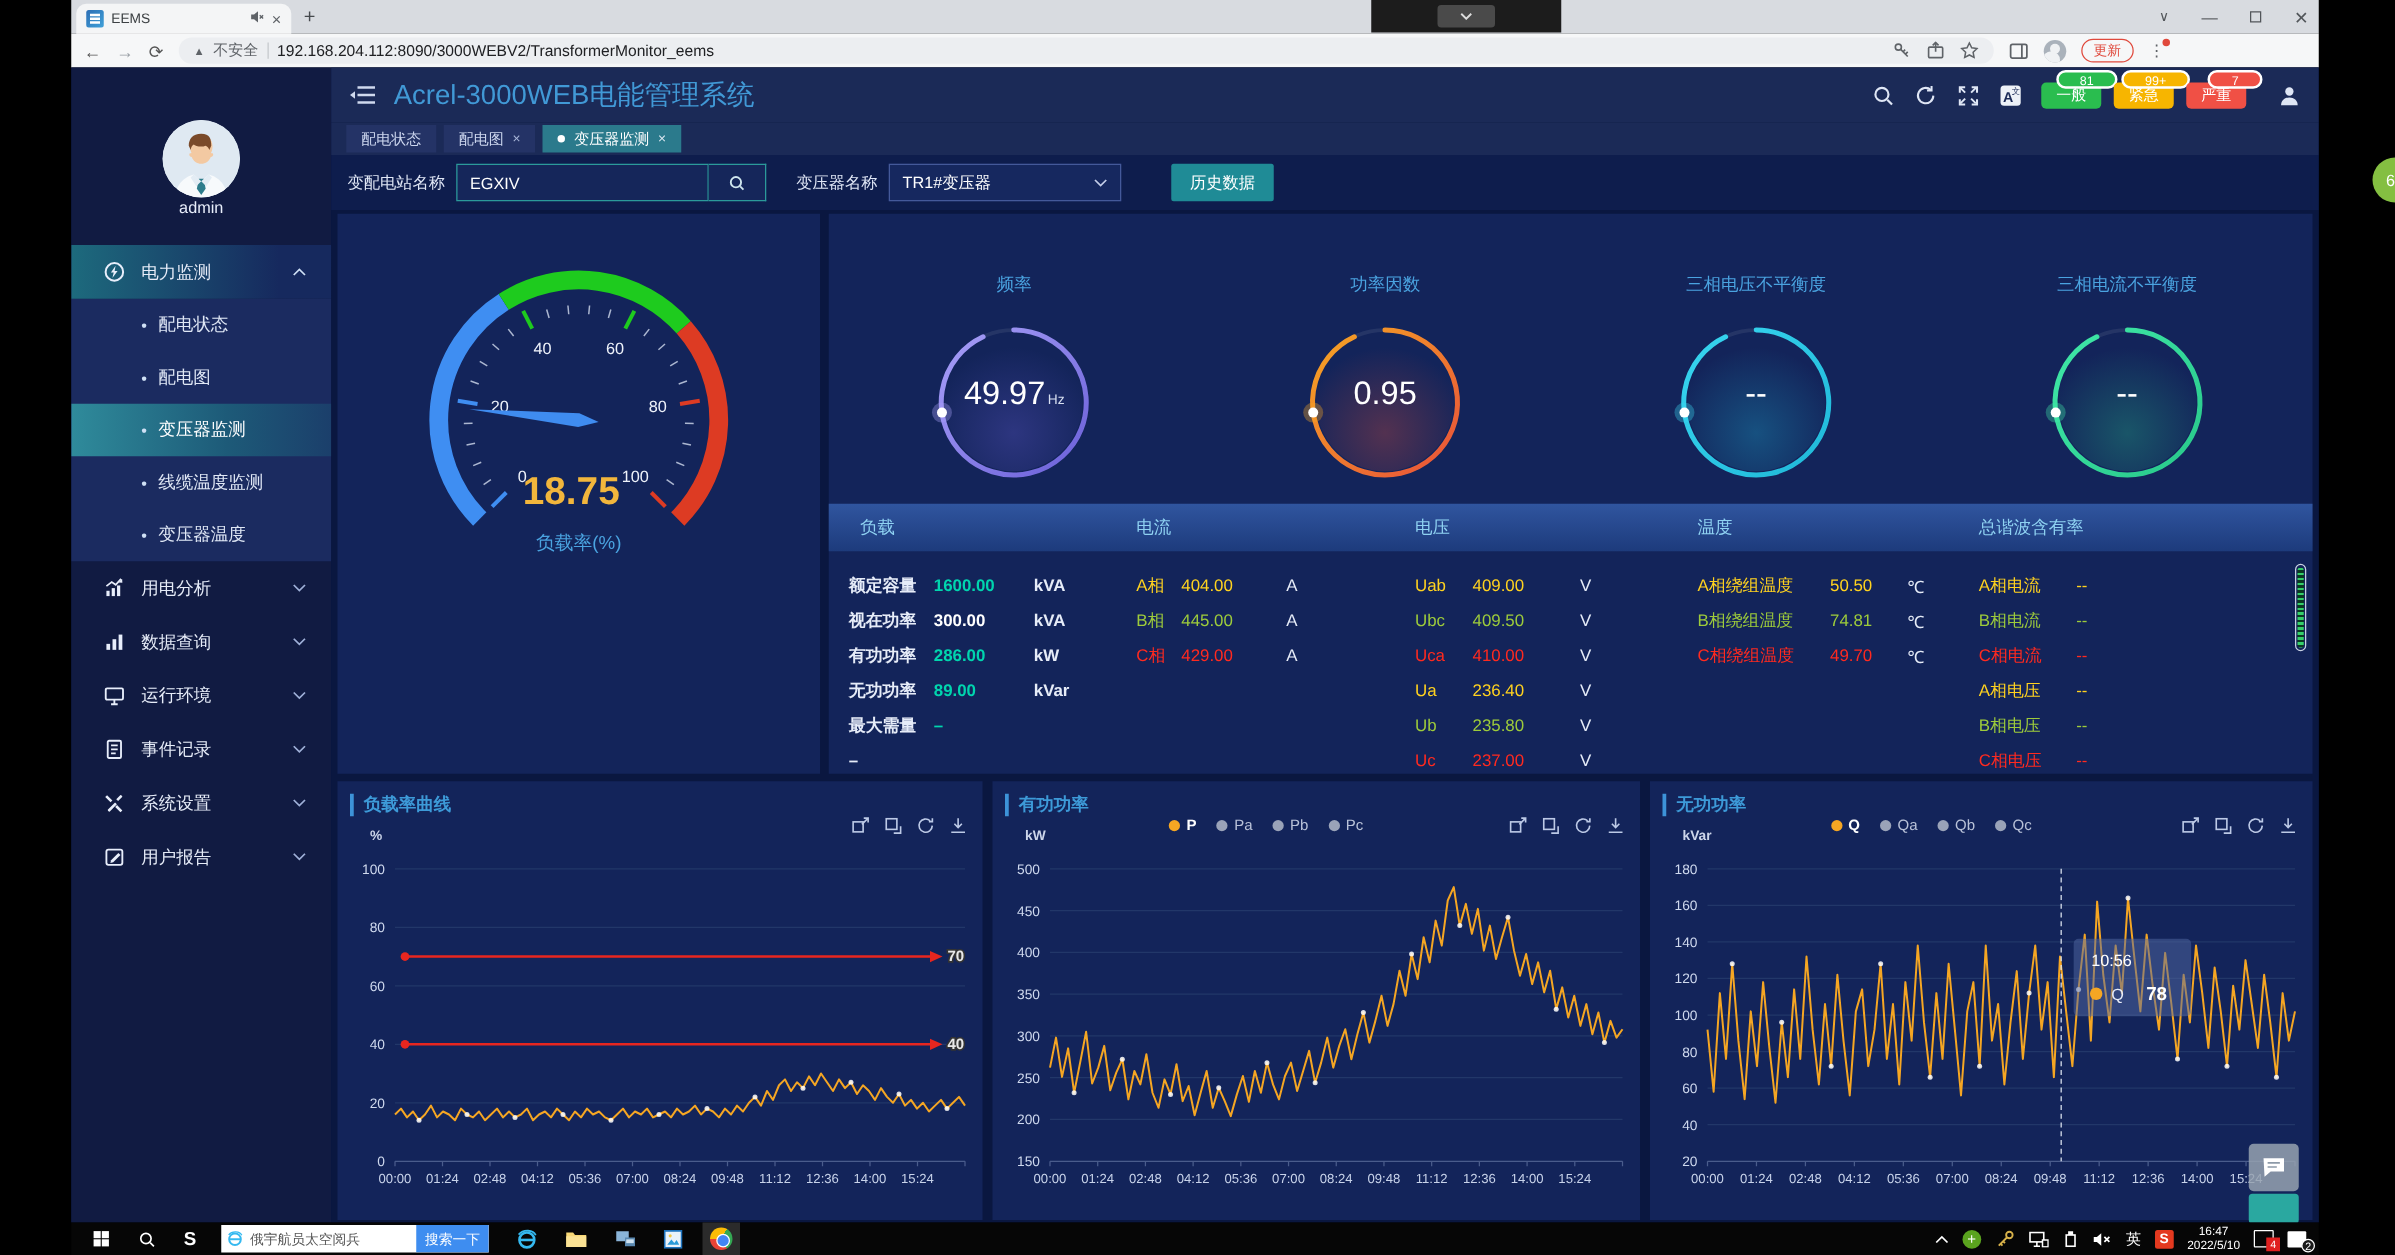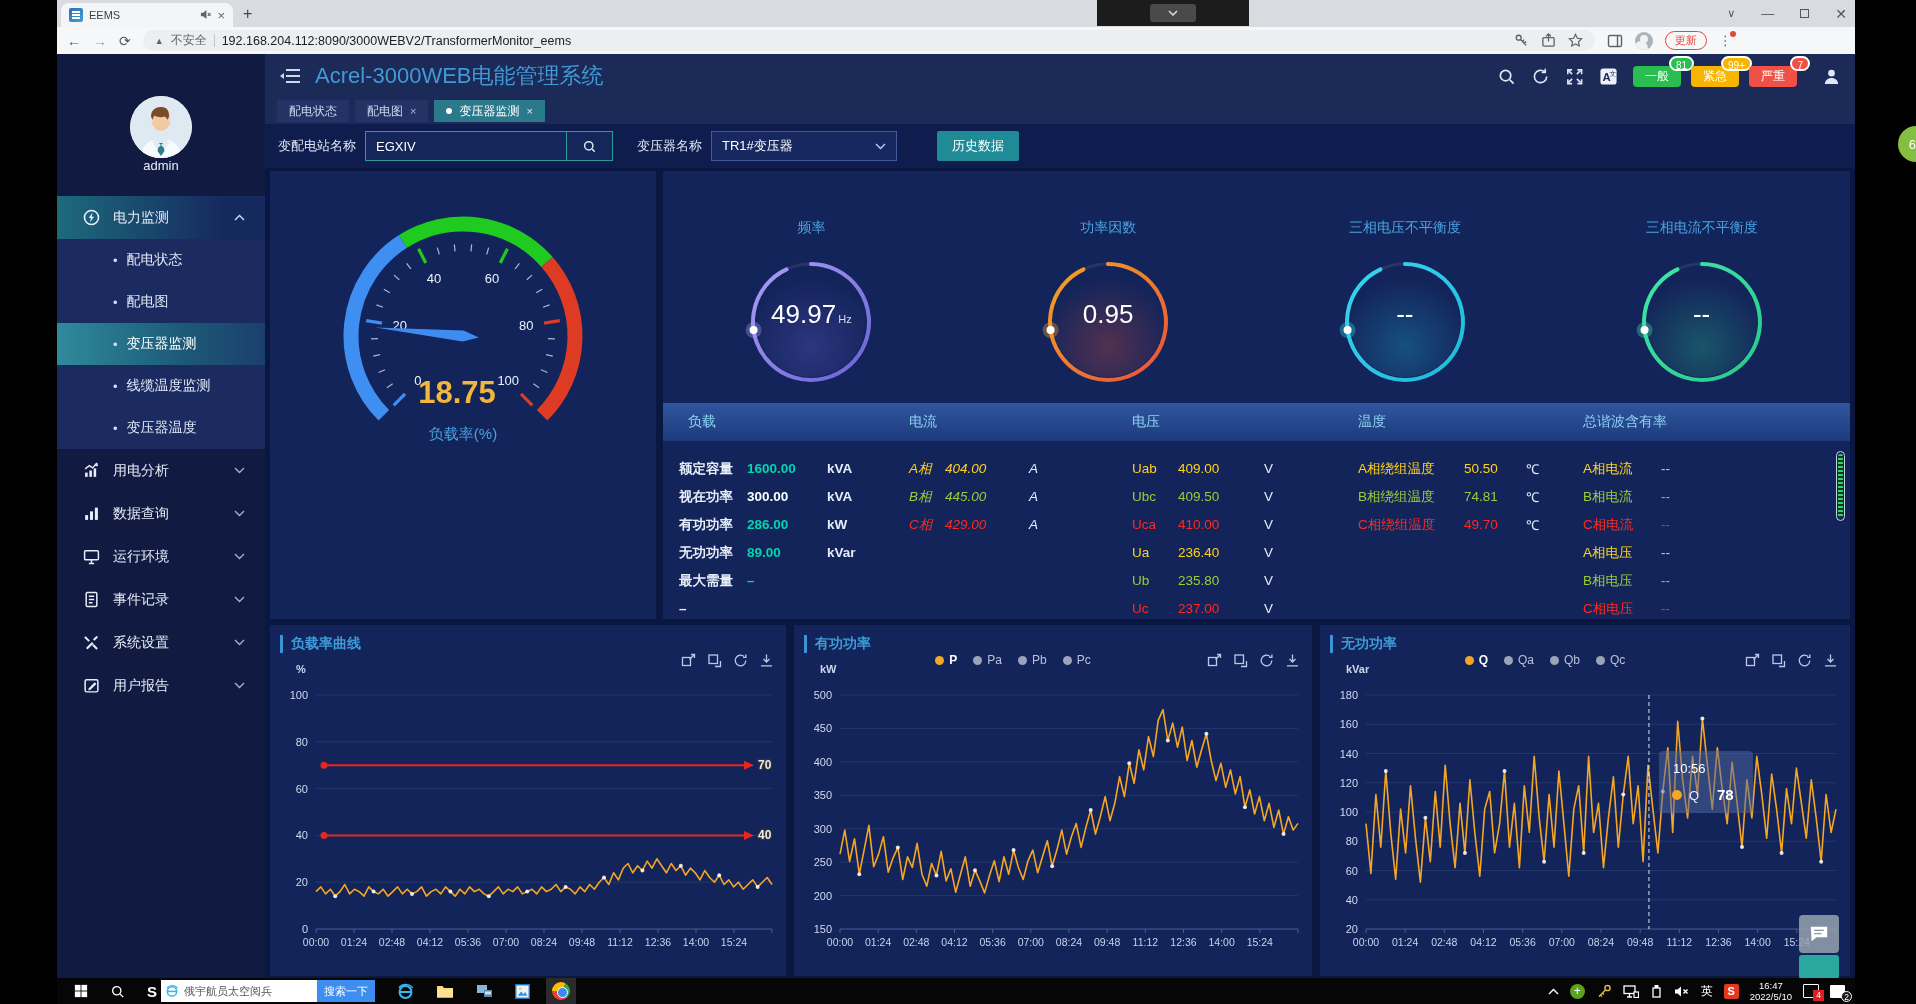--- a/index.html
+++ b/index.html
@@ -54,21 +54,21 @@
   .si:before{content:"•";margin-right:9px;font-size:13px;color:#cfe0f5}
   .si.active{background:linear-gradient(90deg,#2f8b9b 0%,#1d5a78 60%,#1b3f6b 100%);color:#fff}
   .micon{width:17px;height:17px;color:#e8eefb;flex:none}
 
   .main{flex:1;position:relative;background:#0a1740}
   .appheader{position:absolute;top:0;left:0;right:0;height:44px;background:#1b2a57;display:flex;align-items:center;padding:0 14px}
   .apptitle{color:#4199d6;font-size:22px;margin-left:14px;white-space:nowrap}
   .hdr-right{margin-left:auto;display:flex;align-items:center;gap:15px}
   .hico{width:19px;height:19px;color:#dfe6f5}
   .alarm{position:relative;width:48px;height:21px;border-radius:4px;color:#fff;font-size:12px;line-height:21px;text-align:center;margin-right:10px}
-  .alarm .cnt{position:absolute;top:-10px;right:-13px;min-width:13px;padding:0 5px;height:15px;border-radius:9px;border:2px solid #fff;font-size:10px;line-height:15px;color:#fff}
+  .alarm .cnt{position:absolute;top:-10px;right:-13px;min-width:13px;padding:0 17px;height:15px;border-radius:9px;border:2px solid #fff;font-size:10px;line-height:15px;color:#fff}
 
   .apptabs{position:absolute;top:44px;left:0;right:0;height:26px;background:#1b2a57;display:flex;align-items:center;padding-left:12px;gap:6px}
   .atab{background:#243366;color:#ccd6ee;font-size:12px;padding:0 12px;height:22px;display:flex;align-items:center;gap:7px}
   .atab.active{background:#2b7a8c;color:#fff}
   .atab .dot{width:6px;height:6px;border-radius:50%;background:#fff}
   .atab .x{font-size:11px;color:#a8b6d8}
   .atab.active .x{color:#dce8f2}
 
   .filterbar{position:absolute;top:70px;left:0;right:0;height:44px;background:#0e1d4d;display:flex;align-items:center;padding-left:13px;font-size:13px;color:#dfe6f5}
   .fl-label{margin-right:9px}
@@ -117,21 +117,21 @@
   .ch-unit{position:absolute;top:38px;left:26px;font-size:11px;color:#cdd6ea;font-weight:bold}
   .ch-svg{position:absolute;top:56px;left:0}
 
   
   .float-chat{position:absolute;right:16px;top:861px;width:40px;height:38px;background:rgba(150,162,176,.85);border-radius:4px;display:flex;align-items:center;justify-content:center}
   .float-teal{position:absolute;right:16px;top:901px;width:40px;height:24px;background:#2aa8a0;border-radius:3px}
 
   
   .taskbar{position:absolute;bottom:0;left:0;right:0;height:26px;background:#060606;display:flex;align-items:center;color:#fff}
   .tb-item{margin-left:22px;display:flex;align-items:center;flex:none}
-  .tb-searchbox{margin-left:4px;width:214px;height:22px;background:#fff;display:flex;align-items:center;overflow:hidden}
+  .tb-searchbox{margin-left:20px;width:214px;height:22px;background:#fff;display:flex;align-items:center;overflow:hidden}
   .tb-sb-text{flex:1;font-size:11px;color:#555;padding-left:5px;white-space:nowrap}
   .tb-sb-btn{width:58px;height:22px;background:#3e8df0;color:#fff;font-size:11px;display:flex;align-items:center;justify-content:center;flex:none}
   .chrome-ic{width:18px;height:18px;border-radius:50%;background:conic-gradient(from 150deg,#ea4335 0 120deg,#fbbc05 120deg 240deg,#34a853 240deg 360deg);position:relative}
   .chrome-ic:after{content:"";position:absolute;left:4.5px;top:4.5px;width:9px;height:9px;border-radius:50%;background:#4285f4;border:1.6px solid #fff}
   .tb-active{background:#2b2b2b;padding:4px 6px;margin-left:16px}
   .tray{margin-left:auto;display:flex;align-items:center;gap:11px;padding-right:10px}
   .tray-plus{width:15px;height:15px;border-radius:50%;background:#5aa31e;color:#fff;font-size:12px;line-height:14px;text-align:center}
   .tray-lang{font-size:12px;color:#fff}
   .tray-sogou{width:15px;height:15px;background:#e4391f;border-radius:2px;color:#fff;font-size:11px;font-weight:bold;text-align:center;line-height:15px}
   .tray-clock{text-align:center;font-size:9.5px;line-height:11px;color:#fff}
@@ -536,21 +536,21 @@
                   </div>
                   <div class="trow">
                     <span class="lbl" style="width: 68px; color: rgb(230, 236, 248);">最大需量</span>
                     <span class="val" style="width: 80px; color: rgb(0, 213, 174);">–</span>
                   </div>
                   <div class="trow">
                     <span class="lbl" style="width: 68px; color: rgb(230, 236, 248);">–</span>
                     <span class="val" style="width: 80px; color: rgb(230, 236, 248);"></span>
                   </div>
                 </div>
-                <div class="tbl-col" style="left: 246px; font-style: italic;">
+                <div class="tbl-col" style="left: 246px;">
                   <div class="trow">
                     <span class="lbl" style="width: 36px; color: rgb(255, 210, 31);">A相</span>
                     <span class="val" style="width: 84px; color: rgb(255, 210, 31);">404.00</span>
                     <span class="unit">A</span>
                   </div>
                   <div class="trow">
                     <span class="lbl" style="width: 36px; color: rgb(157, 203, 59);">B相</span>
                     <span class="val" style="width: 84px; color: rgb(157, 203, 59);">445.00</span>
                     <span class="unit">A</span>
                   </div>

